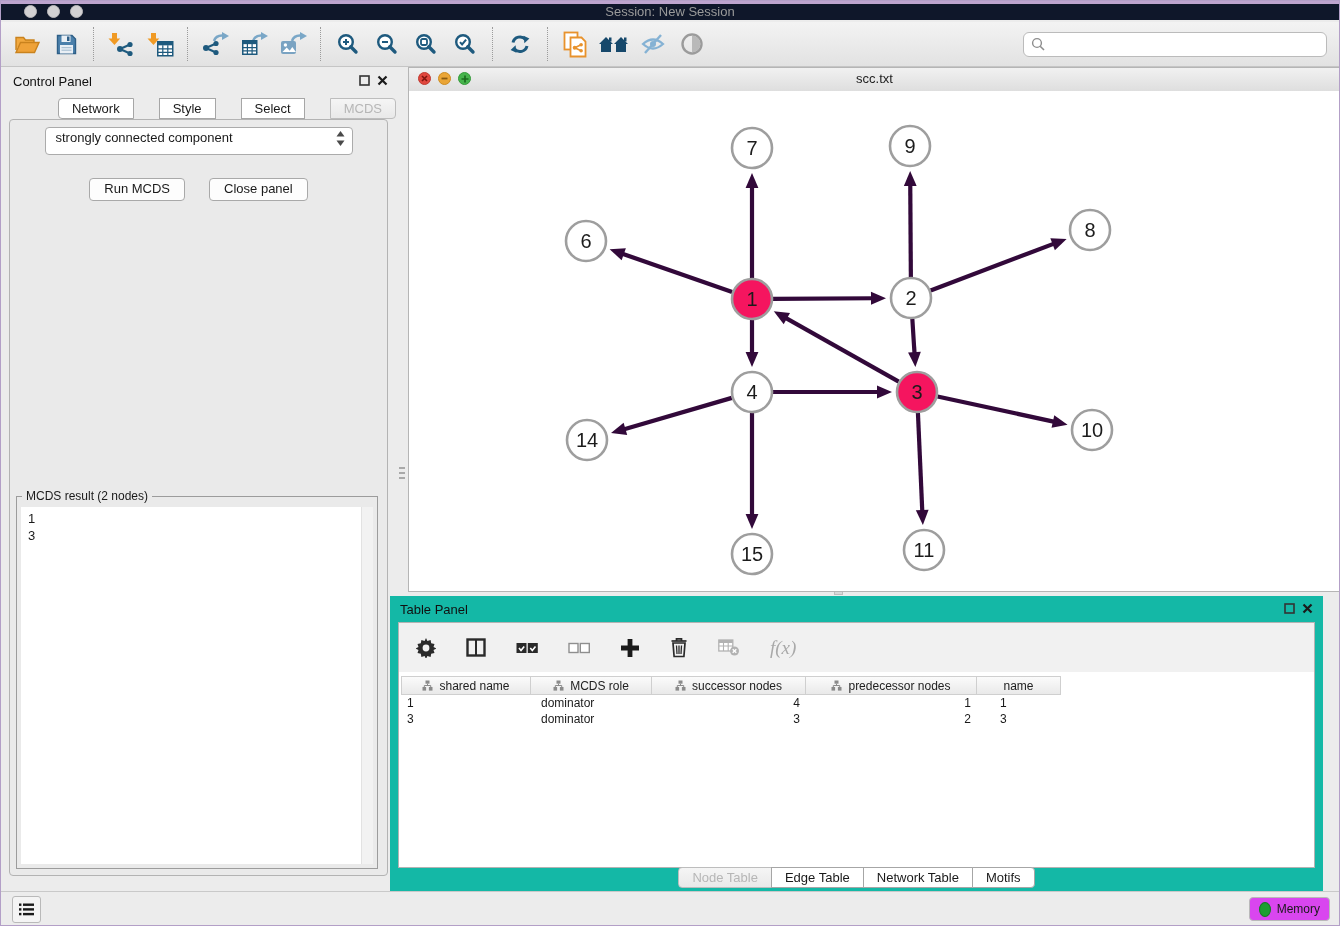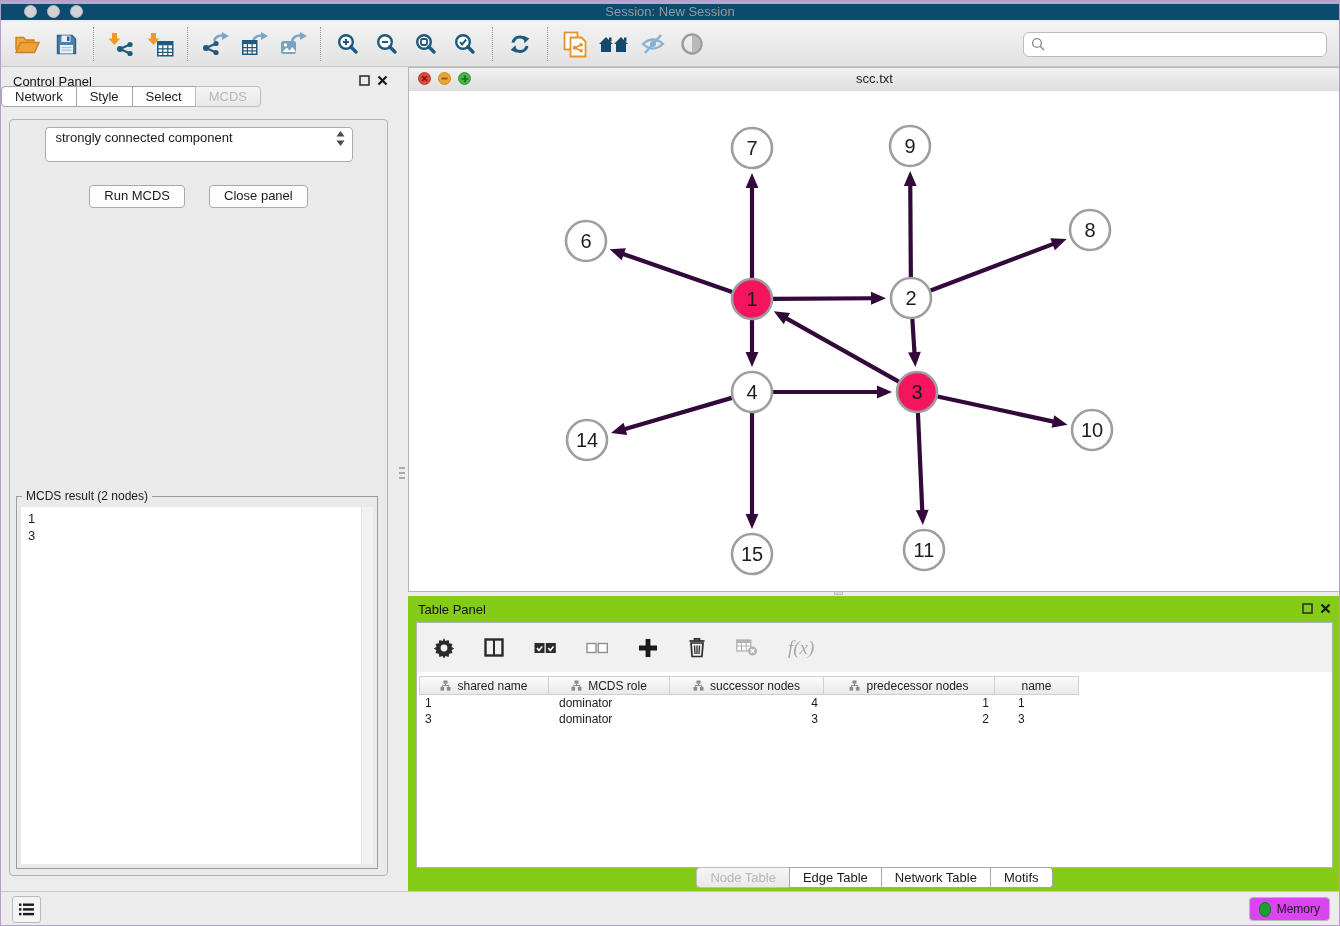--- a/index.html
+++ b/index.html
@@ -1,52 +1,52 @@
 <!DOCTYPE html>
 <html><head>
 <meta charset="utf-8">
 <style>
   html,body{margin:0;padding:0;background:#fff;}
   #app{position:relative;width:1340px;height:926px;background:#ececec;
        font-family:"Liberation Sans",sans-serif;color:#1a1a1a;
        border:1px solid #b39fc7;box-sizing:border-box;overflow:hidden;}
   
   .top-strip{position:absolute;top:0;left:0;right:0;height:5px;background:#bda4ce;}
-  .titlebar{position:absolute;top:3px;left:0;right:0;height:16px;background:#0c4a6e;}
+  .titlebar{position:absolute;top:3px;left:0;right:0;height:16px;background:#0f172a;}
   .titlebar .title{position:absolute;left:0;right:0;top:0;text-align:center;
        font-size:13px;color:#9a9a9a;line-height:15px;}
   .mac-dot{position:absolute;top:1px;width:13px;height:13px;border-radius:50%;
        background:#d3d1d3;border:1px solid #bab8ba;box-sizing:border-box;}
   
   .toolbar{position:absolute;top:21px;left:0;right:0;height:45px;
        background:linear-gradient(#f3f3f3,#e2e2e2);border-bottom:1px solid #c5c5c5;
        display:flex;align-items:center;padding:0 10px;box-sizing:border-box;}
   .tb-btn{width:32px;height:34px;display:flex;align-items:center;justify-content:center;
        margin-right:7px;flex:none;}
   .tb-sep{width:1px;height:34px;border-left:1px dotted #9b9b9b;margin:0 10px 0 4px;flex:none;}
   .searchbox{margin-left:auto;margin-right:2px;width:288px;height:23px;background:#fff;
        border:1px solid #bbb;border-radius:6px;display:flex;align-items:center;padding:0 7px;}
   .searchbox input{border:none;outline:none;flex:1;font-size:13px;background:transparent;
        font-family:"Liberation Sans",sans-serif;}
   
   .control-panel{position:absolute;left:0;top:66px;width:395px;bottom:33px;background:#ececec;}
   .cp-header{position:relative;height:28px;}
   .cp-header .ph-title{position:absolute;left:12px;top:7px;font-size:13px;color:#111;}
   .ph-icons{position:absolute;right:8px;top:8px;display:flex;gap:7px;align-items:center;}
-  .cp-tabs{position:absolute;top:19px;left:0;right:0;display:flex;justify-content:flex-start;}
+  .cp-tabs{position:absolute;top:31px;left:0;right:0;display:flex;justify-content:flex-end;gap:26px;}
   .cp-tab,.tp-tab{height:19px;line-height:19px;padding:0 13px;font-size:13px;background:#fff;
        border:1px solid #a6a6a6;margin-left:-1px;cursor:default;}
   .cp-tab:first-child,.tp-tab:first-child{border-radius:4px 0 0 4px;margin-left:0;}
   .cp-tab:last-child,.tp-tab:last-child{border-radius:0 4px 4px 0;}
   .cp-tab.active,.tp-tab.active{background:linear-gradient(#f5f5f5,#e9e9e9);
        color:#b6b6b6;border-color:#bdbdbd;}
   .cp-box{position:absolute;left:8px;right:8px;top:52px;bottom:16px;background:#eaeaea;
        border:1px solid #b3b3b3;border-radius:4px;}
   .opt-label{margin-top:18px;text-align:center;font-size:13px;}
-  .dropdown{position:relative;margin:7px auto 14px;width:308px;height:35px;background:#fff;
+  .dropdown{position:relative;margin:7px auto 14px;width:308px;height:28px;background:#fff;
        border:1px solid #ababab;border-radius:4px;box-sizing:border-box;}
   .dropdown .dd-value{position:absolute;left:10px;top:2px;font-size:13px;}
   .dropdown .dd-arrows{position:absolute;right:7px;top:2px;}
   .btn-row{display:flex;justify-content:center;gap:24px;margin-top:23px;}
   .btn{height:21px;line-height:19px;padding:0 14px;font-size:13px;background:#fdfdfd;
        border:1px solid #a9a9a9;border-radius:4px;}
   .result-group{position:absolute;left:6px;right:9px;top:376px;bottom:6px;
        border:1px solid #9c9c9c;}
   .result-legend{position:absolute;top:-8px;left:5px;background:#eaeaea;padding:0 4px;
        font-size:12px;}
@@ -65,21 +65,21 @@
   .net-titlebar{position:relative;height:23px;background:linear-gradient(#f1f1f1,#dedede);
        border-bottom:1px solid #bdbdbd;text-align:center;font-size:13px;line-height:22px;color:#222;}
   .lights{position:absolute;left:9px;top:4px;display:flex;gap:7px;}
   .light{width:13px;height:13px;border-radius:50%;display:flex;align-items:center;
        justify-content:center;box-sizing:border-box;}
   .light.red{background:#e0473e;border:1px solid #c03a30;}
   .light.yellow{background:#eaa536;border:1px solid #cd8c22;}
   .light.green{background:#46b44c;border:1px solid #349a39;}
   .net-canvas{position:absolute;left:0;top:23px;right:0;bottom:0;background:#fff;}
   
-  .table-panel{position:absolute;left:407px;top:595px;width:933px;height:298px;background:#84cc16;}
+  .table-panel{position:absolute;left:389px;top:595px;width:933px;height:298px;background:#14b8a6;}
   .tp-headerbar{position:relative;height:26px;}
   .tp-headerbar .ph-title{position:absolute;left:10px;top:6px;font-size:13px;color:#111;}
   .tp-box{position:absolute;left:8px;right:8px;top:26px;height:246px;background:#fff;
        border:1px solid #b3b3b3;box-sizing:border-box;}
   .tp-toolbar{height:49px;background:#f1f1f1;display:flex;align-items:center;
        padding-left:17px;gap:30px;}
   .tp-tbtn{display:flex;align-items:center;justify-content:center;height:30px;}
   .tp-header{display:flex;margin:4px 0 0 2px;}
   .tp-hcell{height:19px;box-sizing:border-box;background:linear-gradient(#fbfbfb,#e9e9e9);
        border:1px solid #cfcfcf;border-left:none;display:flex;align-items:center;

